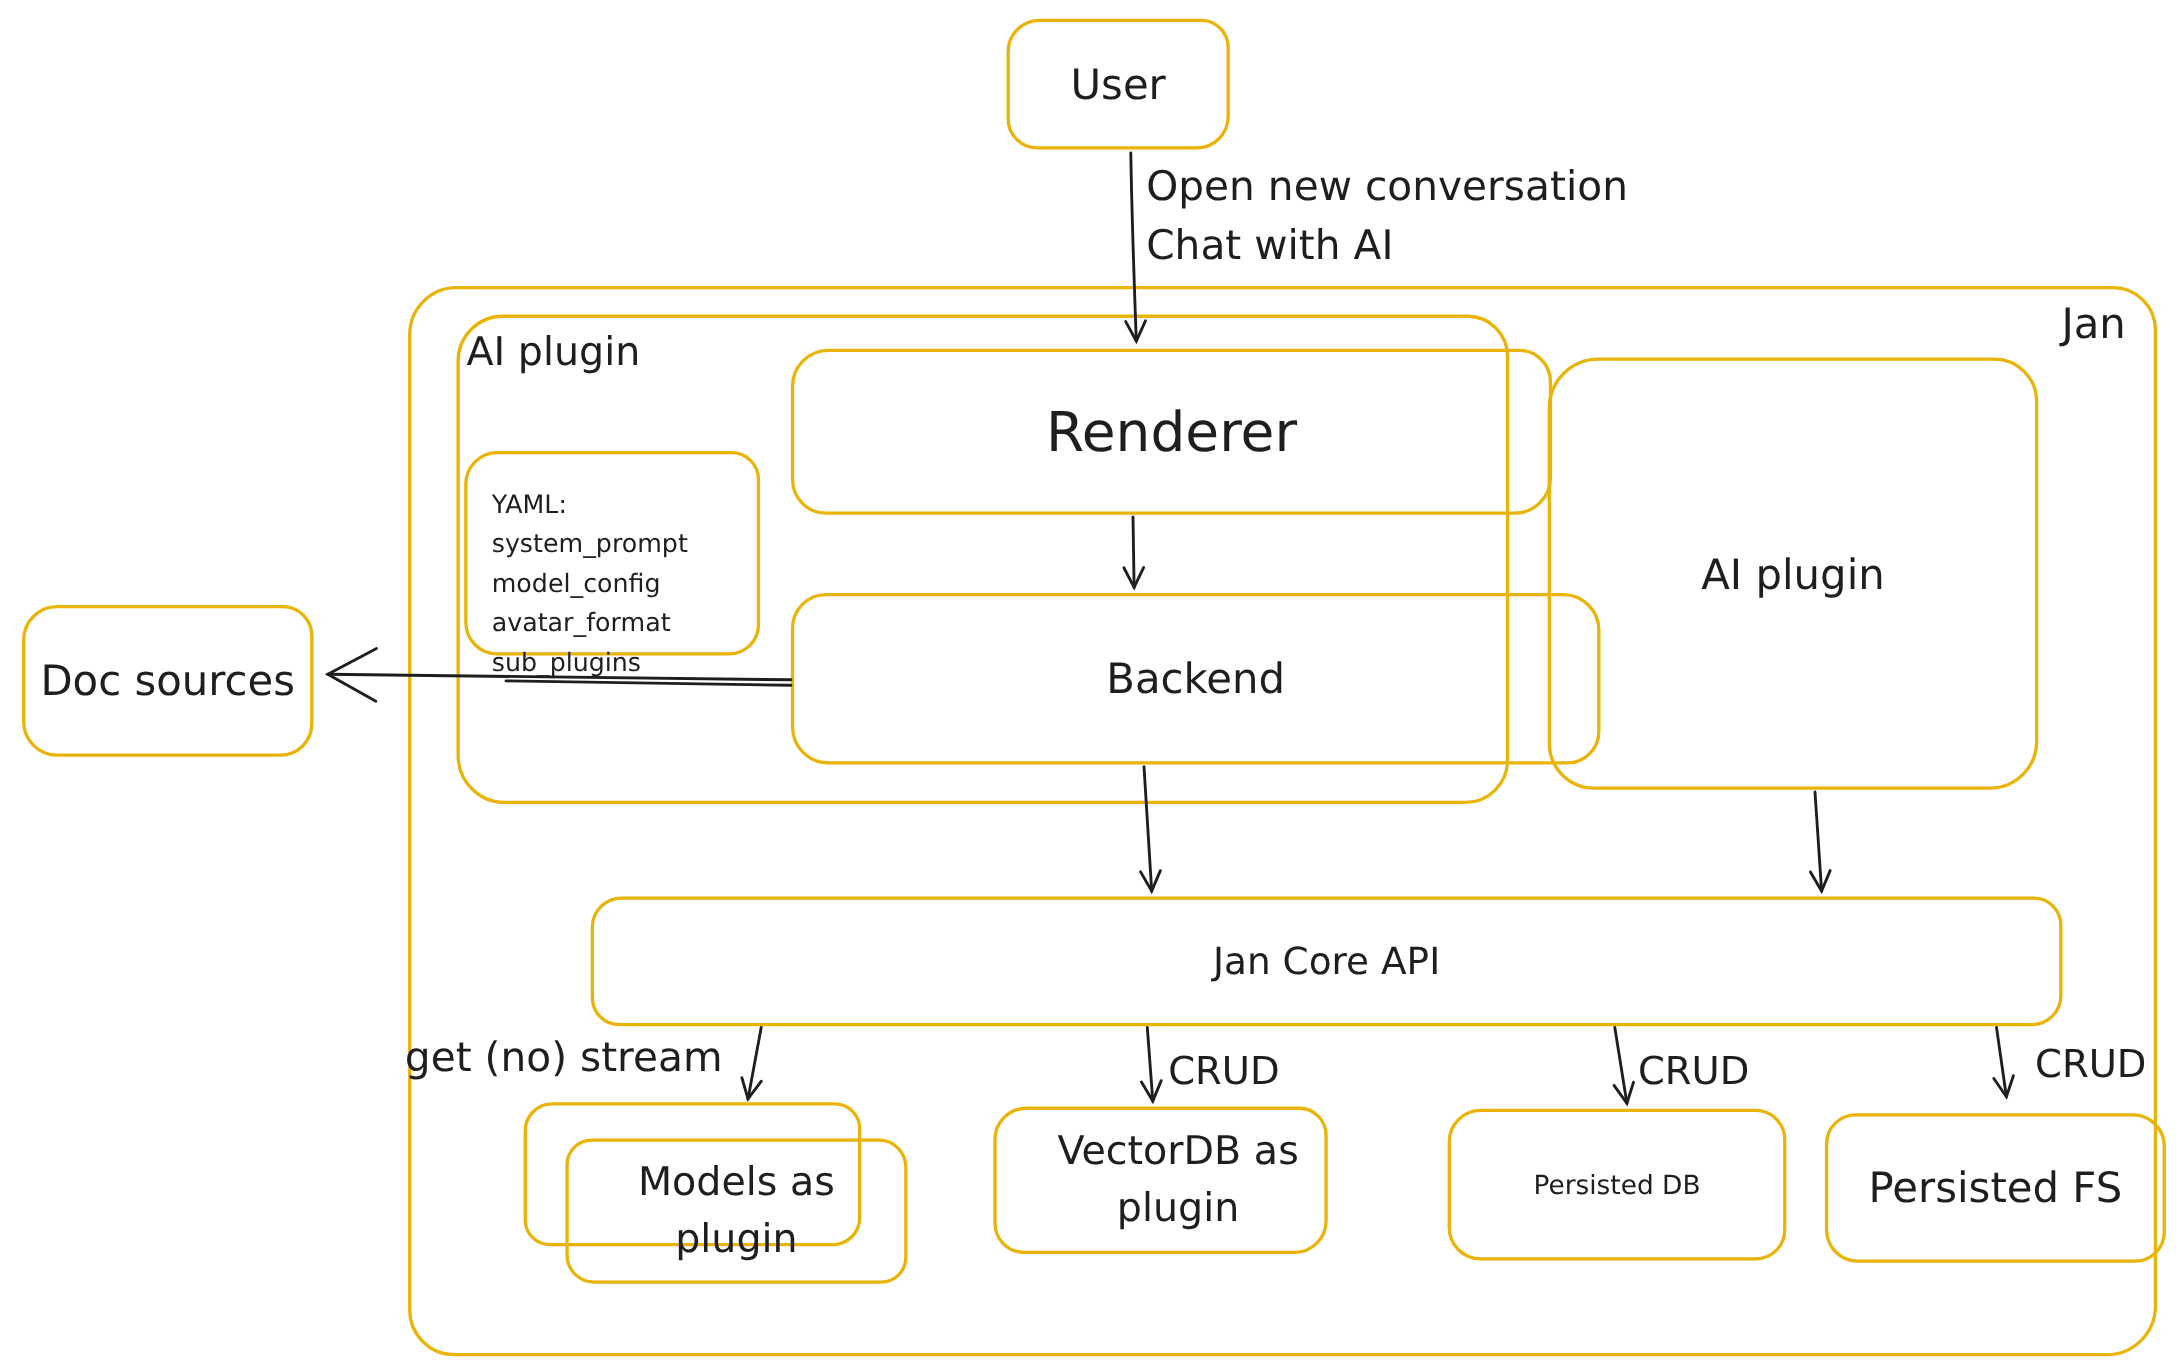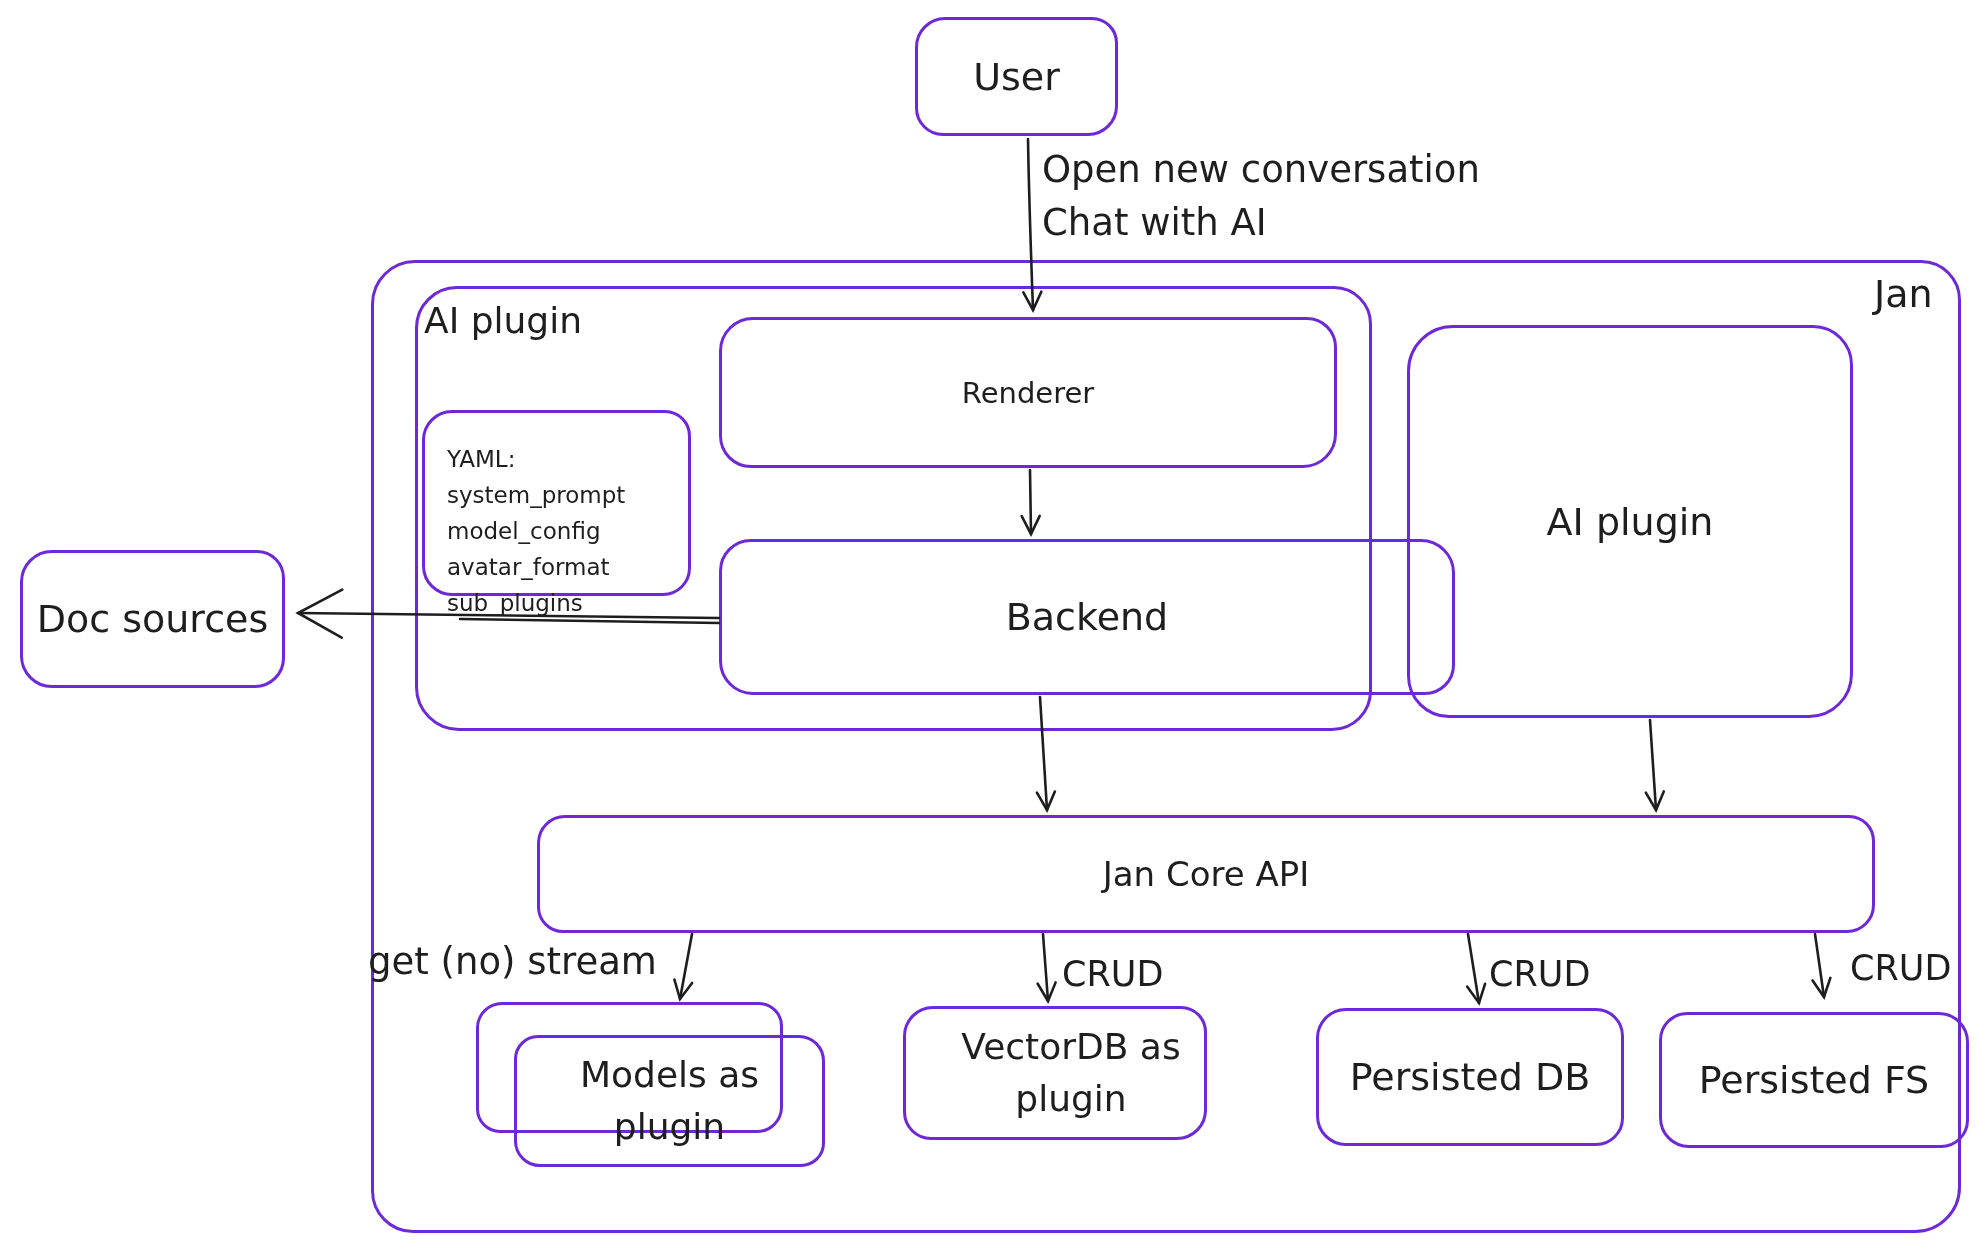--- a/index.html
+++ b/index.html
@@ -7,21 +7,21 @@
     position: relative;
     width: 1981px;
     height: 1246px;
     background: #ffffff;
     font-family: "DejaVu Sans", sans-serif;
     color: #1e1e1e;
     overflow: hidden;
   }
   .box {
     position: absolute;
-    border: 3px solid #6d28d9;
+    border: 3px solid #eab308;
     background: transparent;
     display: flex;
     align-items: center;
     justify-content: center;
     text-align: center;
     box-sizing: border-box;
   }
   .label { white-space: nowrap; }
   .region-label { position: absolute; white-space: nowrap; }
   .edge-label { position: absolute; white-space: nowrap; }
@@ -51,21 +51,21 @@
   <div class="box" style="left:371px; top:260px; width:1590px; height:973px; border-radius:44px 40px 46px 42px;"></div>
   <div class="region-label" style="left:1874px; top:272px; font-size:38px;">Jan</div>
 
   <div class="box" style="left:415px; top:286px; width:957px; height:445px; border-radius:42px 38px 40px 44px;"></div>
   <div class="region-label" style="left:424px; top:300px; font-size:36px;">AI plugin</div>
 
   <div class="box" style="left:915px; top:17px; width:203px; height:119px; border-radius:30px 26px 30px 28px; font-size:38px;">
     <span class="label">User</span>
   </div>
 
-  <div class="box" style="left:719px; top:317px; width:618px; height:151px; border-radius:34px 30px 34px 32px; font-size:29px;">
+  <div class="box" style="left:719px; top:317px; width:692px; height:151px; border-radius:34px 30px 34px 32px; font-size:50px;">
     <span class="label">Renderer</span>
   </div>
 
   <div class="box note" style="left:422px; top:410px; width:269px; height:186px; border-radius:30px 26px 28px 30px; font-size:23px; line-height:36px;">
     <span>YAML:</span>
     <span>system_prompt</span>
     <span>model_config</span>
     <span>avatar_format</span>
     <span>sub_plugins</span>
   </div>
@@ -90,21 +90,21 @@
   <div class="box two-line" style="left:514px; top:1035px; width:311px; height:132px; border-radius:24px 26px 24px 26px; font-size:36px;">
     <span>Models as</span>
     <span>plugin</span>
   </div>
 
   <div class="box two-line" style="left:903px; top:1006px; width:304px; height:134px; border-radius:30px 26px 30px 28px; font-size:36px;padding-left:32px;">
     <span>VectorDB as</span>
     <span>plugin</span>
   </div>
 
-  <div class="box" style="left:1316px; top:1008px; width:308px; height:138px; border-radius:30px 28px 28px 30px; font-size:38px;">
+  <div class="box" style="left:1316px; top:1008px; width:308px; height:138px; border-radius:30px 28px 28px 30px; font-size:24px;">
     <span class="label">Persisted DB</span>
   </div>
 
   <div class="box" style="left:1659px; top:1012px; width:310px; height:136px; border-radius:28px 30px 28px 30px; font-size:38px;">
     <span class="label">Persisted FS</span>
   </div>
 
   <div class="edge-label" style="left:1042px; top:144px; font-size:37px; line-height:1.42;">
     <span style="display:block">Open new conversation</span>
     <span style="display:block">Chat with AI</span>

